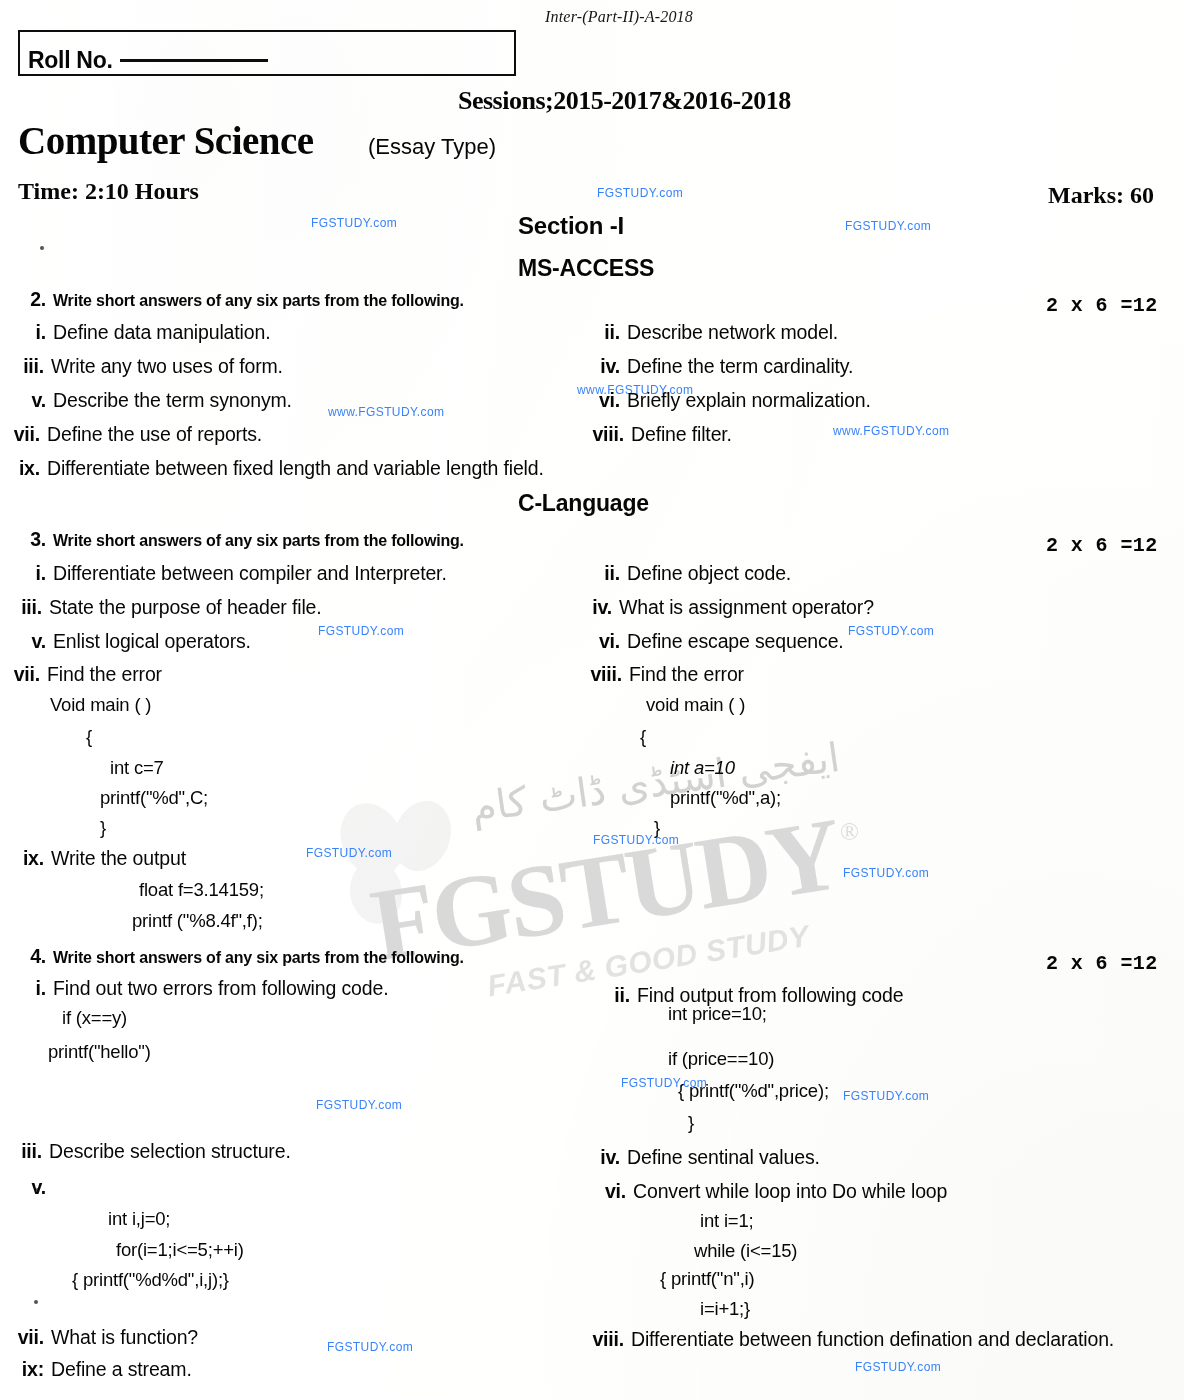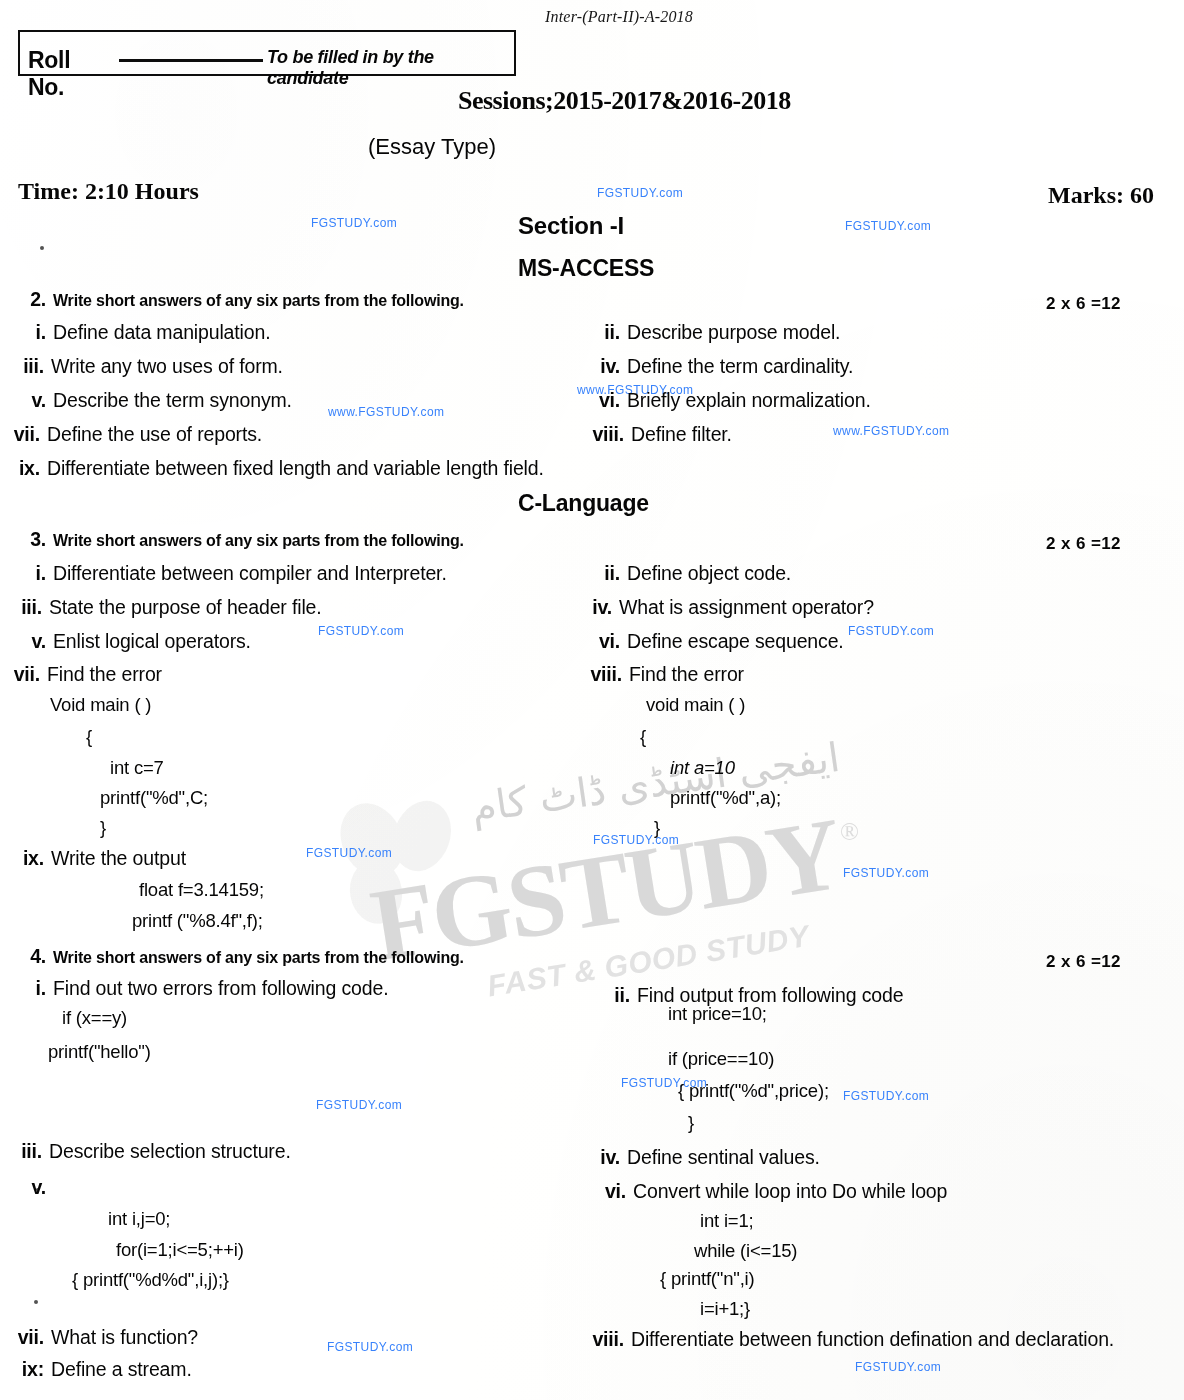--- a/index.html
+++ b/index.html
@@ -146,23 +146,23 @@
   }
 
   
   .q-stem {
     font-family: "Liberation Sans", sans-serif;
     font-weight: bold;
     font-size: 16px;
     letter-spacing: -0.2px;
   }
   .marks {
-    font-family: Liberation Sans, sans-serif;
-    font-weight: bold;
-    font-size: 17px;
+    font-family: Liberation Mono, monospace;
+    font-weight: bold;
+    font-size: 20px;
     letter-spacing: 0.4px;
   }
 
   
   .part {
     display: flex;
     align-items: baseline;
   }
   .part-num {
     font-family: "Liberation Sans", sans-serif;
@@ -313,25 +313,25 @@
   <div class="stray-dot" style="left:40px;top:246px;"></div>
   <div class="stray-dot" style="left:34px;top:1300px;"></div>
   <div class="stray-dot" style="left:36px;top:1188px;width:3px;height:3px;"></div>
 
   <div id="exam-code" class="abs">Inter-(Part-II)-A-2018</div>
 
   <div id="rollno-box">
     <div id="rollno-inner">
       <span id="rollno-label">Roll No.</span>
       <span id="rollno-rule"></span>
-      <span id="rollno-note">To be filled in by the candidate</span>
     </div>
   </div>
 
   <div id="sessions" class="abs">Sessions;2015-2017&amp;2016-2018</div>
+  <div id="subject-title" class="abs">Computer Science</div>
   <div id="paper-type" class="abs">(Essay Type)</div>
   <div id="time-label" class="abs">Time: 2:10 Hours</div>
   <div id="marks-label" class="abs">Marks: 60</div>
   <div id="section-heading" class="abs">Section -I</div>
   <div id="subsection-access" class="abs">MS-ACCESS</div>
   <div id="subsection-clang" class="abs">C-Language</div>
 
   <div class="abs part" style="left:20px;top:288px;">
     <span class="part-num" style="width:26px;">2.</span>
     <span class="q-stem">Write short answers of any six parts from the following.</span>
@@ -350,21 +350,21 @@
     <span class="part-num num-w-sm">v.</span>
     <span class="part-txt">Describe the term synonym.</span>
   </div>
   <div class="abs part" style="left:10px;top:423px;">
     <span class="part-num num-w-sm">vii.</span>
     <span class="part-txt">Define the use of reports.</span>
   </div>
 
   <div class="abs part" style="left:578px;top:321px;">
     <span class="part-num num-w-md">ii.</span>
-    <span class="part-txt">Describe purpose model.</span>
+    <span class="part-txt">Describe network model.</span>
   </div>
   <div class="abs part" style="left:578px;top:355px;">
     <span class="part-num num-w-md">iv.</span>
     <span class="part-txt">Define the term cardinality.</span>
   </div>
   <div class="abs part" style="left:578px;top:389px;">
     <span class="part-num num-w-md">vi.</span>
     <span class="part-txt">Briefly explain normalization.</span>
   </div>
   <div class="abs part" style="left:578px;top:423px;">

